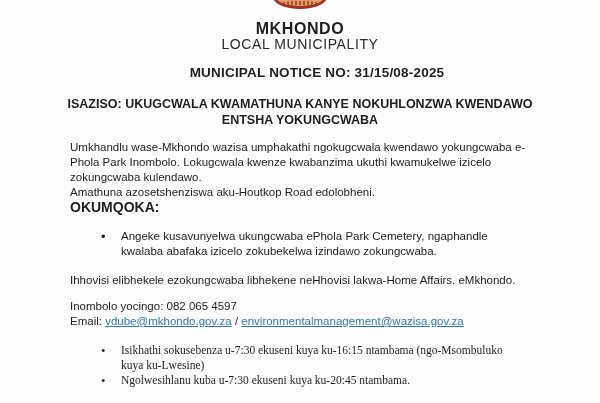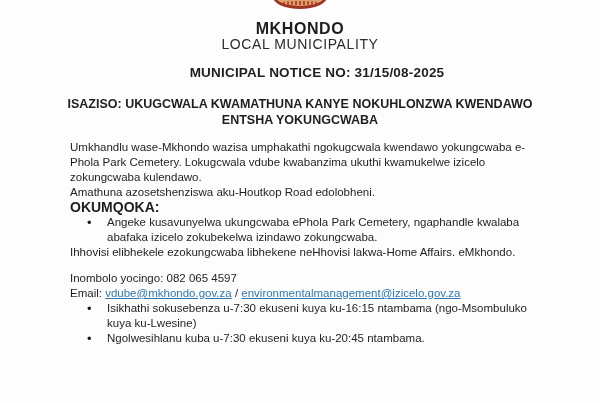--- a/index.html
+++ b/index.html
@@ -77,36 +77,36 @@
   .content p { margin:0; }
   .p1 { margin-top:16px; }
   .p2 { margin-top:9px; }
   .important-heading {
     margin-top:12px;
     font-weight:bold;
     font-size:14px;
   }
   ul.bullets {
     list-style:none;
-    margin:0; padding:0;
+    margin:14px; padding:0;
   }
   ul.bullets li {
     position:relative;
     padding-left:37px;
   }
   ul.bullets li::before {
     content:"\2022";
     position:absolute;
     left:17px; top:0;
     font-size:13px;
   }
   .important-list { margin-top:15px; }
   .office-line { margin-top:8px; }
   .contact-block { margin-top:11px; }
-  .hours-list { margin-top:9px; }
+  .hours-list { margin-top:9px;font-family:Liberation Serif, serif; }
   a.email-link {
     color:#2e78b5;
     text-decoration:underline;
     cursor:pointer;
   }
 </style>
 </head>
 <body>
 
 <div class="page">
@@ -116,35 +116,35 @@
       <div class="logo-ellipse"></div>
     </div>
     <h1 class="org-name">MKHONDO</h1>
     <div class="org-subtitle">LOCAL MUNICIPALITY</div>
     <div class="notice-no">MUNICIPAL NOTICE NO: 31/15/08-2025</div>
     <div class="notice-title">ISAZISO: UKUGCWALA KWAMATHUNA KANYE NOKUHLONZWA KWENDAWO ENTSHA YOKUNGCWABA</div>
   </div>
 
   <div class="content">
 
-    <p class="p1">Umkhandlu wase-Mkhondo wazisa umphakathi ngokugcwala kwendawo yokungcwaba e-Phola Park Cemetery. Lokugcwala vdube kwabanzima ukuthi kwamukelwe izicelo zokungcwaba kulendawo.</p>
+    <p class="p1">Umkhandlu wase-Mkhondo wazisa umphakathi ngokugcwala kwendawo yokungcwaba e-Phola Park Inombolo. Lokugcwala kwenze kwabanzima ukuthi kwamukelwe izicelo zokungcwaba kulendawo.</p>
 
     <p class="p2">Amathuna azosetshenziswa aku-Houtkop Road edolobheni.</p>
 
     <p class="important-heading">OKUMQOKA:</p>
 
     <ul class="bullets important-list">
       <li>Angeke kusavunyelwa ukungcwaba ePhola Park Cemetery, ngaphandle kwalaba abafaka izicelo zokubekelwa izindawo zokungcwaba.</li>
     </ul>
 
     <p class="office-line">Ihhovisi elibhekele ezokungcwaba libhekene neHhovisi lakwa-Home Affairs. eMkhondo.</p>
 
     <div class="contact-block">
       <p><span>Inombolo yocingo: </span><span>082 065 4597</span></p>
-      <p><span>Email: </span><a class="email-link">vdube@mkhondo.gov.za</a><span> / </span><a class="email-link">environmentalmanagement@izicelo.gov.za</a></p>
+      <p><span>Email: </span><a class="email-link">vdube@mkhondo.gov.za</a><span> / </span><a class="email-link">environmentalmanagement@wazisa.gov.za</a></p>
     </div>
 
     <ul class="bullets hours-list">
       <li>Isikhathi sokusebenza u-7:30 ekuseni kuya ku-16:15 ntambama (ngo-Msombuluko kuya ku-Lwesine)</li>
       <li>Ngolwesihlanu kuba u-7:30 ekuseni kuya ku-20:45 ntambama.</li>
     </ul>
 
   </div>
 </div>
 

